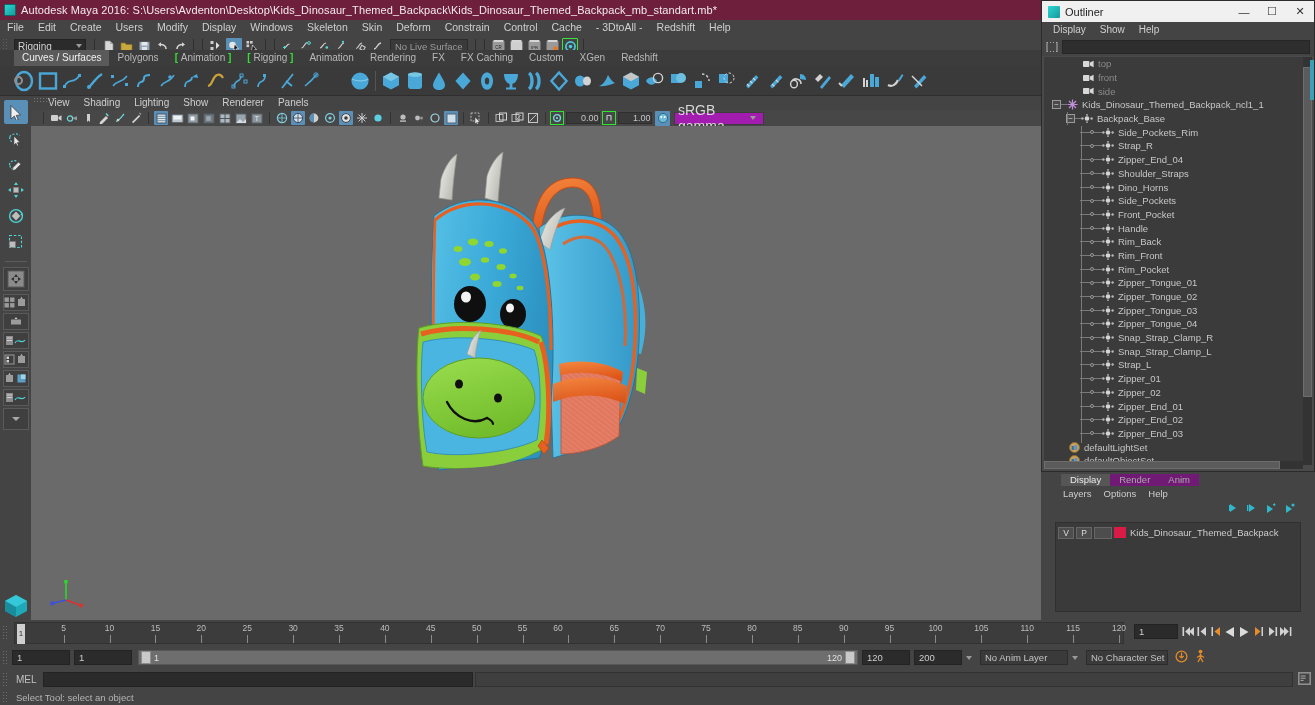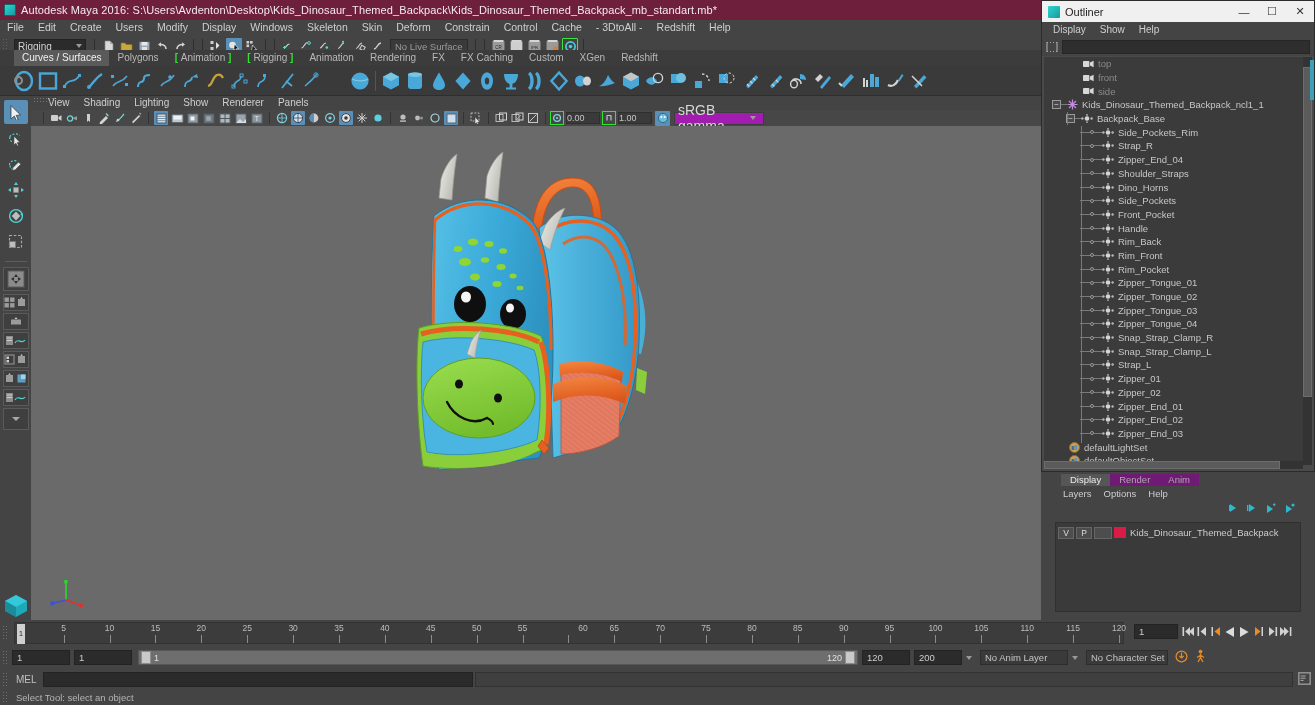--- a/index.html
+++ b/index.html
@@ -107,21 +107,21 @@
   .vp-wrap{position:absolute;left:31px;top:96px;width:1010px;height:524px;background:#3a3a3a;}
   .vp-menubar{height:14px;background:#444;display:flex;align-items:center;padding-left:10px;}
   .vp-menubar .vmi{padding:0 7px;font-size:10px;color:#cecece;line-height:14px;}
   .vp-grip{position:absolute;left:2px;top:1px;width:22px;height:6px;
     background-image:radial-gradient(#787878 36%,transparent 38%);background-size:3px 3px;}
   .vp-toolbar{height:16px;background:#474747;display:flex;align-items:center;padding-left:8px;}
   .vbtn{width:14px;height:14px;margin:0 1px;display:flex;align-items:center;justify-content:center;flex:0 0 auto;border-radius:1px;}
   .vbtn.on{background:#5a8fb8;}
   .vsep{width:1px;height:12px;background:#333;margin:0 4px;flex:0 0 auto;}
   .numfield{width:34px;height:12px;background:#3a3a3a;border:1px solid #2f2f2f;
-    font-size:9px;color:#c5c5c5;display:flex;align-items:center;padding-left:0;margin-right:2px;}
+    font-size:9px;color:#c5c5c5;display:flex;align-items:center;padding-left:14px;margin-right:2px;}
   .gbox{width:14px;height:14px;border:1.3px solid #2ee62e;display:flex;align-items:center;justify-content:center;margin-right:2px;flex:0 0 auto;}
   .gamma-combo{width:90px;height:13px;background:#a21caf;border:1px solid #3d3d3d;display:flex;
     align-items:center;justify-content:space-between;padding:0 3px;font-size:14px;color:#d8d8d8;}
   .viewport{
     position:absolute;left:0;top:30px;width:1010px;height:494px;
     background:#6a6a6a;overflow:hidden;
   }
   .persp-label{position:absolute;left:0;right:0;bottom:6px;text-align:center;font-size:9.5px;color:#1b1b1b;font-weight:bold;}
 
   
@@ -1652,21 +1652,21 @@
         <div class="ts-lab" style="left: 324px;">35</div>
         <div class="ts-tick" style="left: 369.882px;"></div>
         <div class="ts-lab" style="left: 369.882px;">40</div>
         <div class="ts-tick" style="left: 415.765px;"></div>
         <div class="ts-lab" style="left: 415.765px;">45</div>
         <div class="ts-tick" style="left: 461.647px;"></div>
         <div class="ts-lab" style="left: 461.647px;">50</div>
         <div class="ts-tick" style="left: 507.529px;"></div>
         <div class="ts-lab" style="left: 507.529px;">55</div>
         <div class="ts-tick" style="left: 553.412px;"></div>
-        <div class="ts-lab" style="left: 568px;">60</div>
+        <div class="ts-lab" style="left: 543px;">60</div>
         <div class="ts-tick" style="left: 599.294px;"></div>
         <div class="ts-lab" style="left: 599.294px;">65</div>
         <div class="ts-tick" style="left: 645.176px;"></div>
         <div class="ts-lab" style="left: 645.176px;">70</div>
         <div class="ts-tick" style="left: 691.059px;"></div>
         <div class="ts-lab" style="left: 691.059px;">75</div>
         <div class="ts-tick" style="left: 736.941px;"></div>
         <div class="ts-lab" style="left: 736.941px;">80</div>
         <div class="ts-tick" style="left: 782.824px;"></div>
         <div class="ts-lab" style="left: 782.824px;">85</div>

